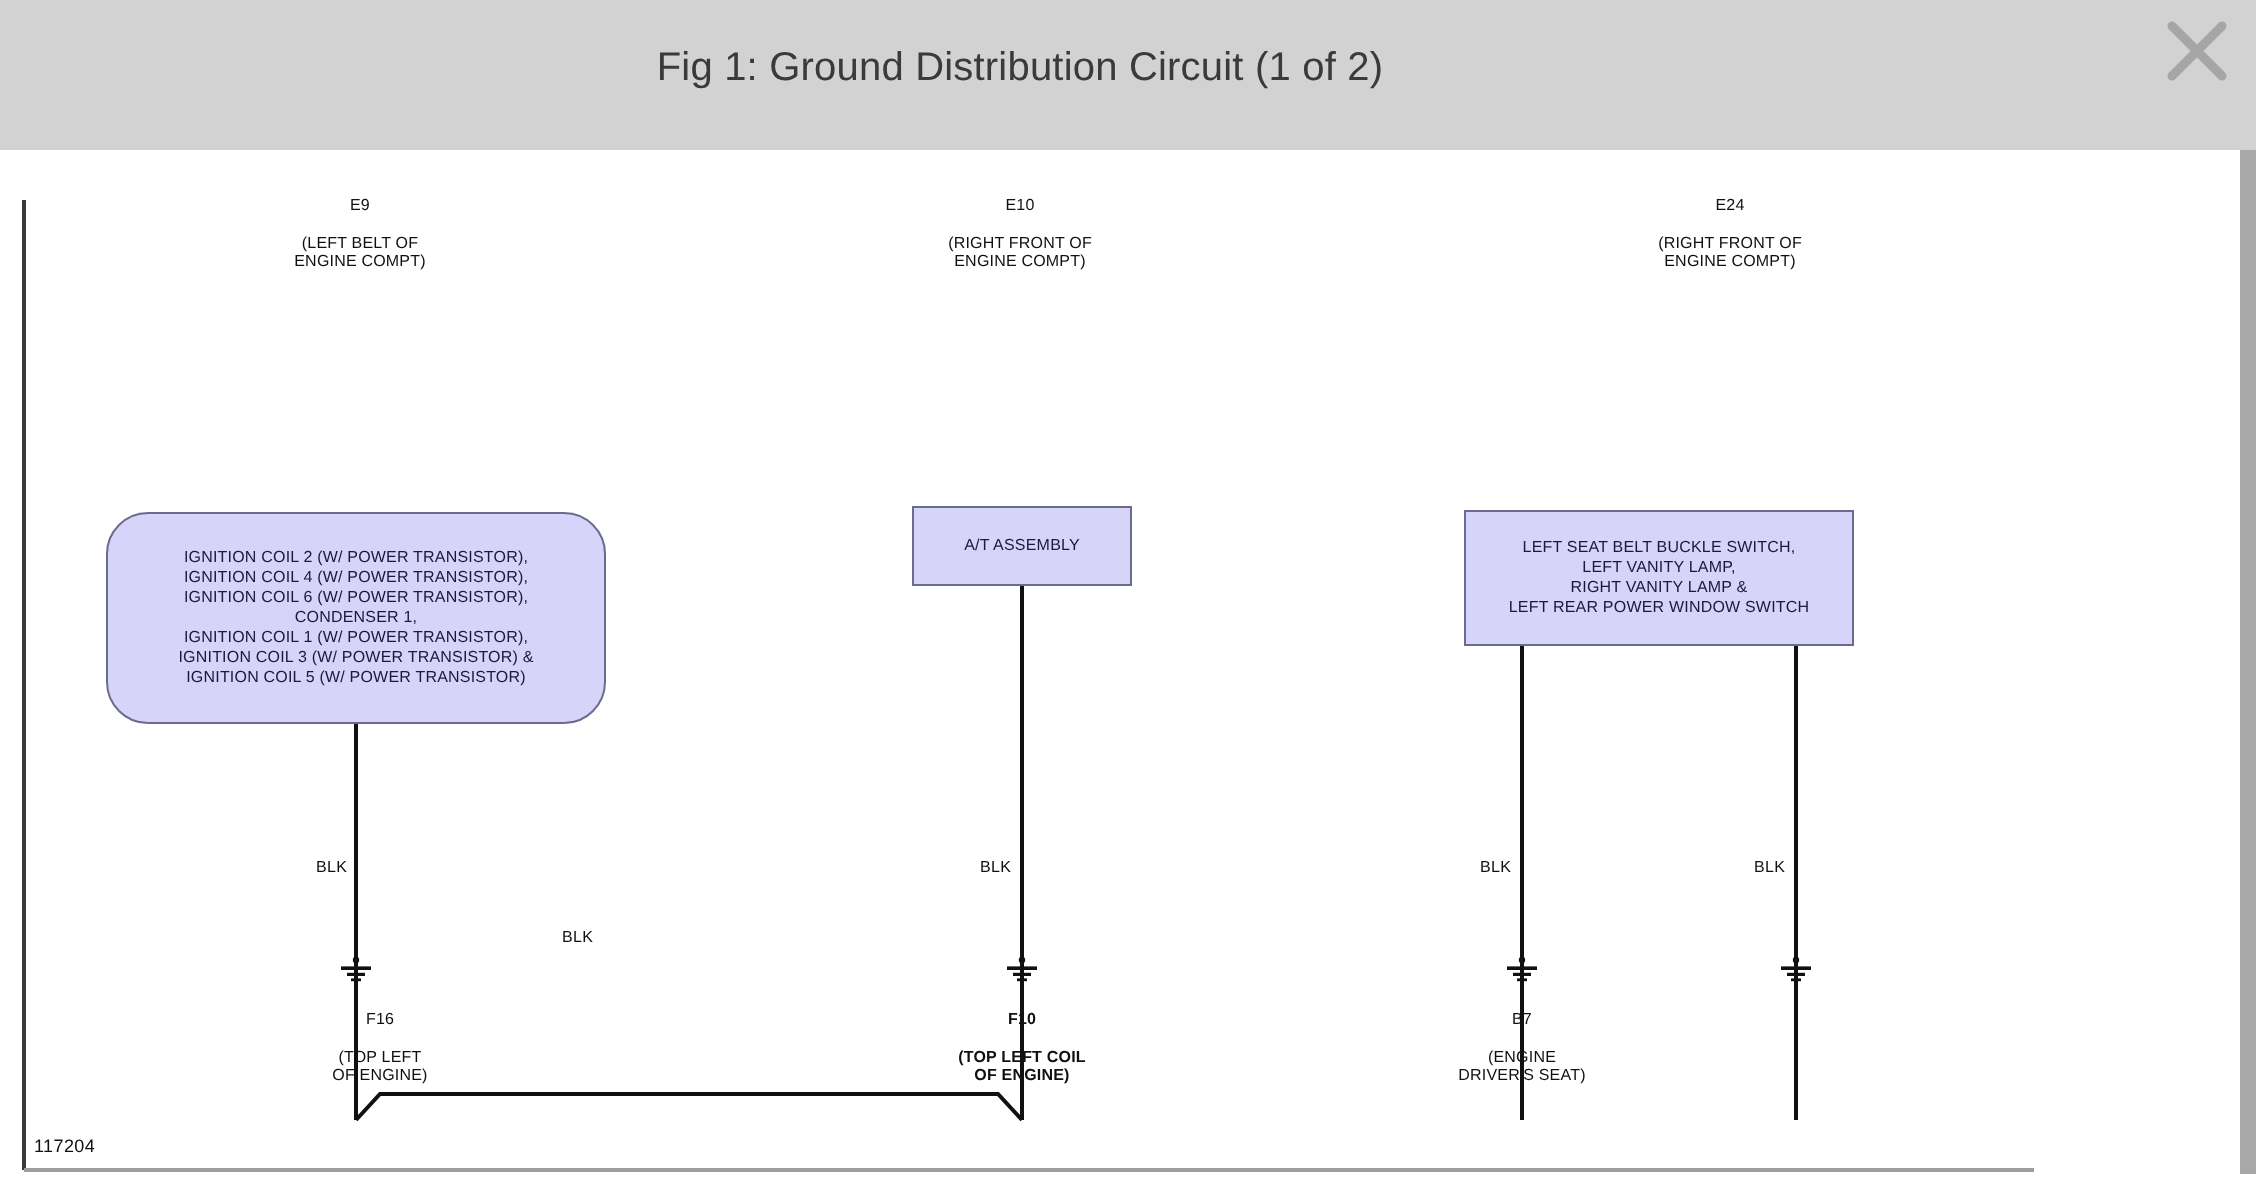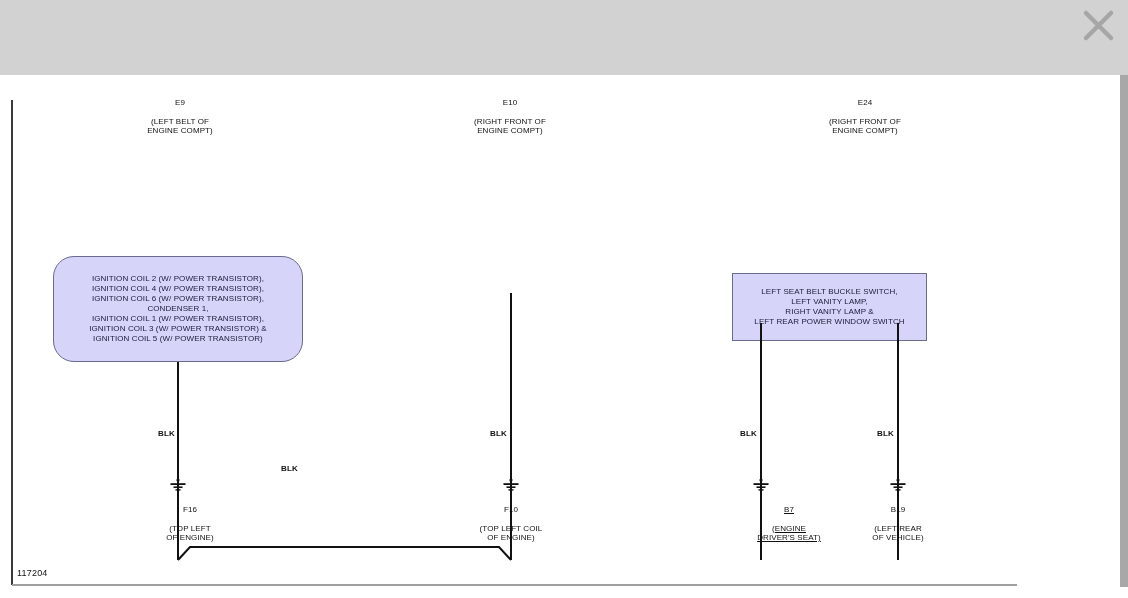--- a/index.html
+++ b/index.html
@@ -127,38 +127,38 @@
   .wire-v {
     position: absolute;
     width: 2px;
     background: #111111;
   }
   .wire-label {
     position: absolute;
     font-size: 8px;
     color: #111111;
     letter-spacing: 0.2px;
-    font-weight: bold;
   }
   .gnd {
     position: absolute;
     width: 22px;
     height: 14px;
   }
   .bus-svg {
     position: absolute;
     left: 0; top: 0;
     width: 1128px; height: 523px;
     pointer-events: none;
   }
 </style>
 </head>
 <body>
 
 <div class="header-bar">
+  <div class="doc-title">Fig 1: Ground Distribution Circuit (1 of 2)</div>
 
 
   <span class="close-icon">
     <svg width="33" height="33" viewBox="0 0 33 33" xmlns="http://www.w3.org/2000/svg">
       <line x1="4" y1="4" x2="29" y2="29" stroke="#a6a6a6" stroke-width="4.5" stroke-linecap="round"></line>
       <line x1="29" y1="4" x2="4" y2="29" stroke="#a6a6a6" stroke-width="4.5" stroke-linecap="round"></line>
     </svg>
   </span>
 </div>
 
@@ -187,22 +187,23 @@
   </div>
 
   <div class="comp-box" style="left:53px; top:181px; width:250px; height:106px;border-radius:21px;">IGNITION COIL 2 (W/ POWER TRANSISTOR),
 IGNITION COIL 4 (W/ POWER TRANSISTOR),
 IGNITION COIL 6 (W/ POWER TRANSISTOR),
 CONDENSER 1,
 IGNITION COIL 1 (W/ POWER TRANSISTOR),
 IGNITION COIL 3 (W/ POWER TRANSISTOR) &amp;
 IGNITION COIL 5 (W/ POWER TRANSISTOR)</div>
 
-
-  <div class="comp-box" style="left:732px; top:180px; width:195px; height:68px;margin-top:18px;">LEFT SEAT BELT BUCKLE SWITCH,
+  <div class="comp-box" style="left:456px; top:178px; width:110px; height:40px;">A/T ASSEMBLY</div>
+
+  <div class="comp-box" style="left:732px; top:180px; width:195px; height:68px;">LEFT SEAT BELT BUCKLE SWITCH,
 LEFT VANITY LAMP,
 RIGHT VANITY LAMP &amp;
 LEFT REAR POWER WINDOW SWITCH</div>
 
   <div class="wire-v" style="left:177px; top:287px; height:198px;"></div>
   <div class="wire-v" style="left:510px; top:218px; height:267px;"></div>
   <div class="wire-v" style="left:760px; top:248px; height:237px;"></div>
   <div class="wire-v" style="left:897px; top:248px; height:237px;"></div>
 
   <svg class="bus-svg" xmlns="http://www.w3.org/2000/svg">
@@ -246,30 +247,25 @@
       <rect x="6.5" y="8.4" width="9" height="1.6" fill="#111111"></rect>
       <rect x="8.5" y="11.2" width="5" height="1.4" fill="#111111"></rect>
     </svg>
   </span>
 
   <div class="node-label" style="left:120px; top:420px; width:140px;">
     <span>F16</span><br>
     <span>(TOP LEFT
 OF ENGINE)</span>
   </div>
-  <div class="node-label" style="left:441px; top:420px; width:140px;">
+  <div class="node-label" style="left:441px; top:420px; width:140px;font-weight:bold;">
     <span>F10</span><br>
     <span>(TOP LEFT COIL
 OF ENGINE)</span>
   </div>
-  <div class="node-label" style="left:719px; top:420px; width:140px;text-decoration:underline;">
+  <div class="node-label" style="left:691px; top:420px; width:140px;">
     <span>B7</span><br>
     <span>(ENGINE
 DRIVER'S SEAT)</span>
   </div>
-  <div class="node-label" style="left:828px; top:420px; width:140px;">
-    <span>B19</span><br>
-    <span>(LEFT REAR
-OF VEHICLE)</span>
-  </div>
 
   <div class="fig-number">117204</div>
 </div>
 
 </body></html>

